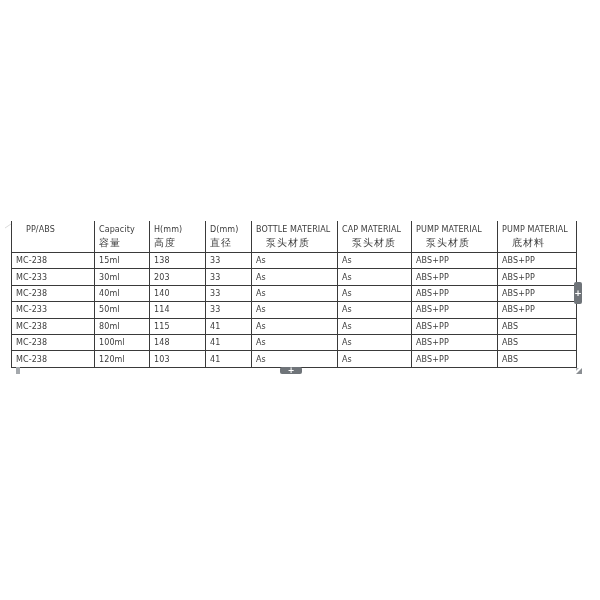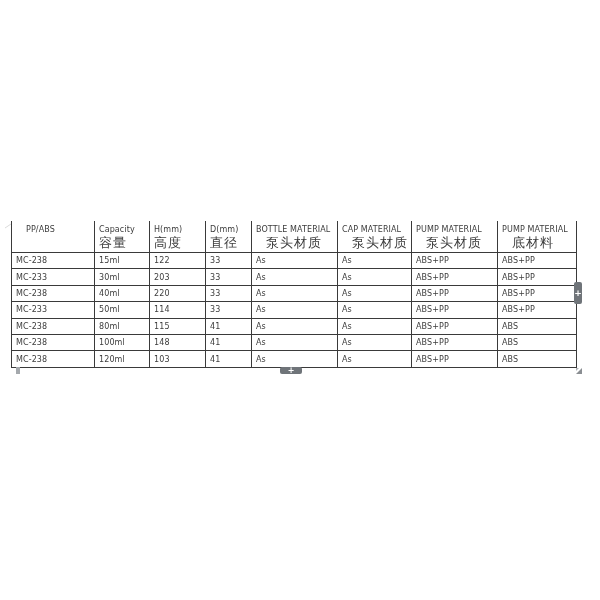--- a/index.html
+++ b/index.html
@@ -47,21 +47,21 @@
       border-top: none;
       height: 29px;
       vertical-align: top;
       padding-top: 2px;
       line-height: 13px;
     }
     .spec-table tr.header-row td.first-header {
       padding-left: 14px;
     }
     .hdr-en { display: block; }
-    .hdr-zh { display: block; font-size: 13px; letter-spacing: 1px; }
+    .hdr-zh { display: block; font-size: 10px; letter-spacing: 1px; }
     .hdr-zh.indent { padding-left: 10px; }
 
     .handle-right {
       position: absolute;
       left: 574px;
       top: 282px;
       width: 8px;
       height: 22px;
       background: #6f7479;
       border-radius: 2px;
@@ -163,41 +163,41 @@
         </td>
         <td>
           <span class="hdr-en">PUMP MATERIAL</span>
           <span class="hdr-zh indent">底材料</span>
         </td>
       </tr>
 
       <tr>
         <td>MC-238</td>
         <td>15ml</td>
-        <td>122</td>
+        <td>138</td>
         <td>33</td>
         <td>As</td>
         <td>As</td>
         <td>ABS+PP</td>
         <td>ABS+PP</td>
       </tr>
       <tr>
         <td>MC-233</td>
         <td>30ml</td>
         <td>203</td>
         <td>33</td>
         <td>As</td>
         <td>As</td>
         <td>ABS+PP</td>
         <td>ABS+PP</td>
       </tr>
       <tr>
         <td>MC-238</td>
         <td>40ml</td>
-        <td>220</td>
+        <td>140</td>
         <td>33</td>
         <td>As</td>
         <td>As</td>
         <td>ABS+PP</td>
         <td>ABS+PP</td>
       </tr>
       <tr>
         <td>MC-233</td>
         <td>50ml</td>
         <td>114</td>

